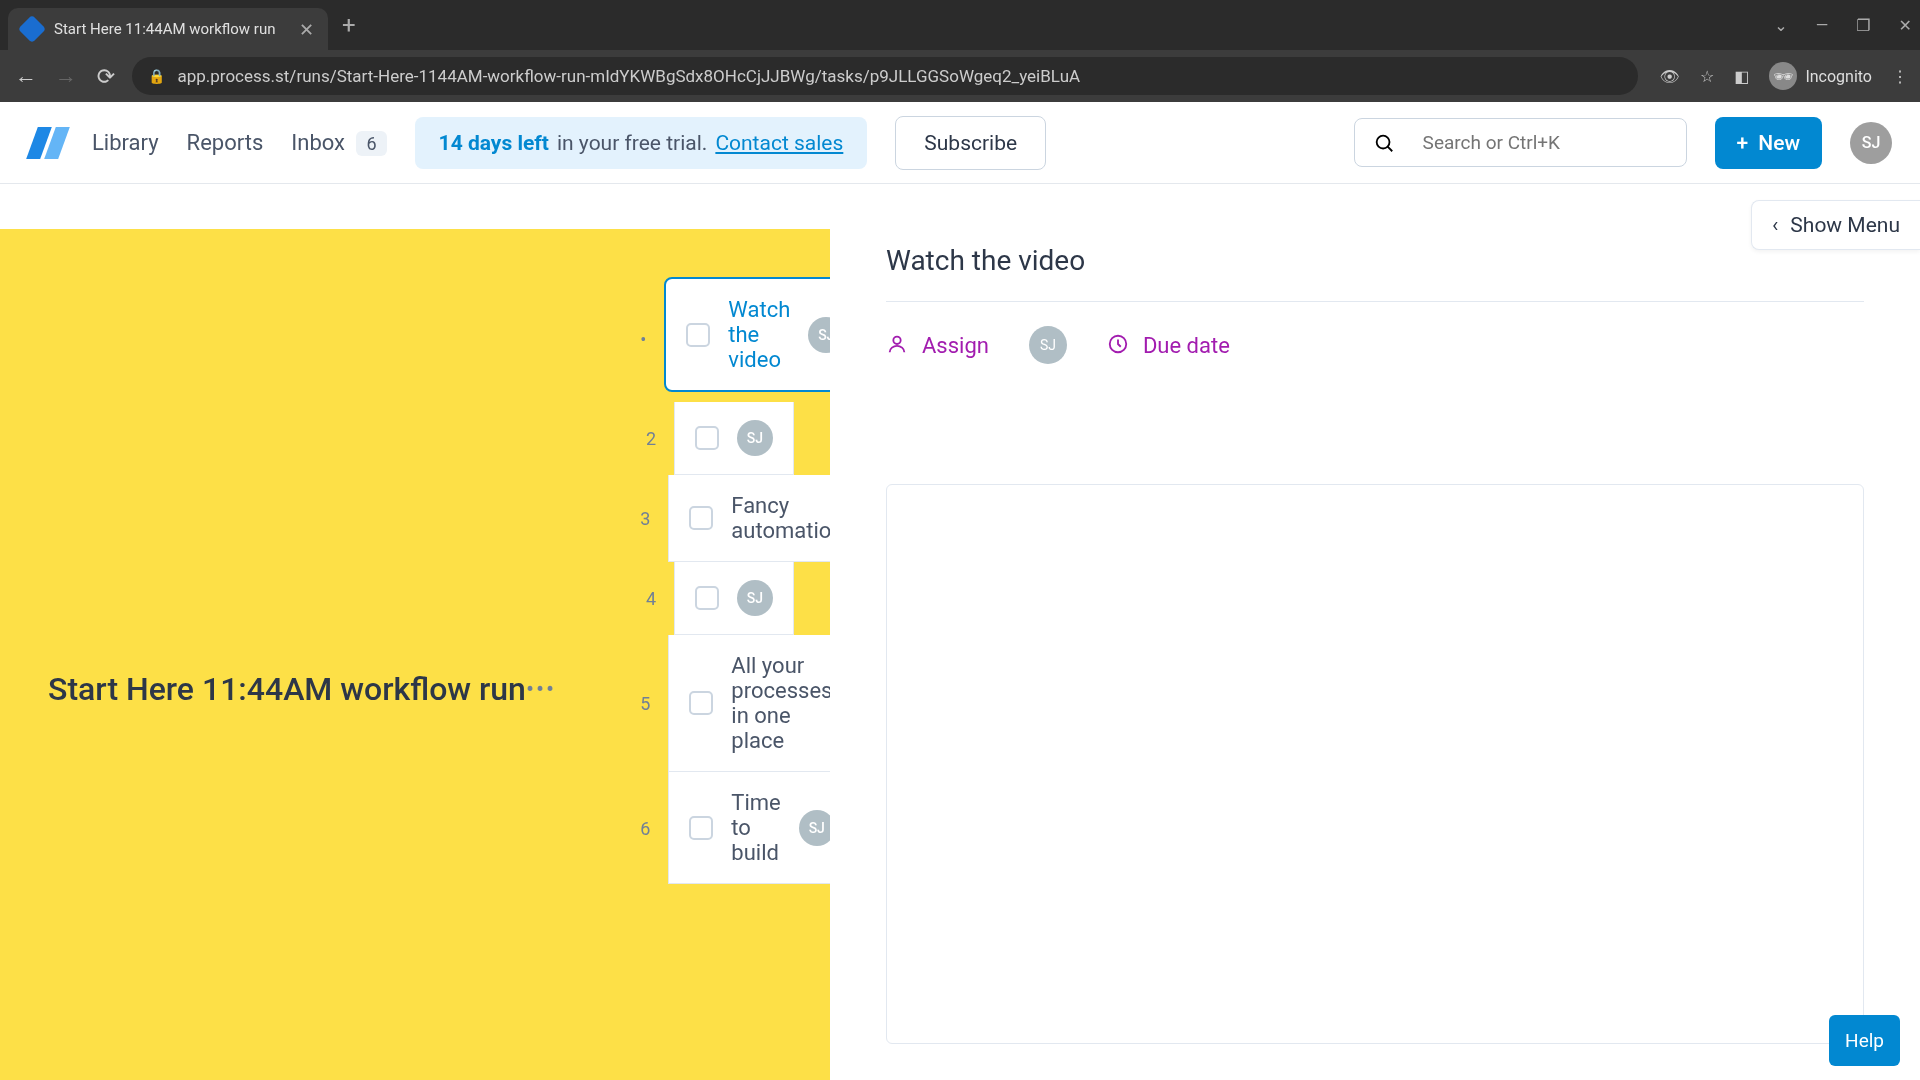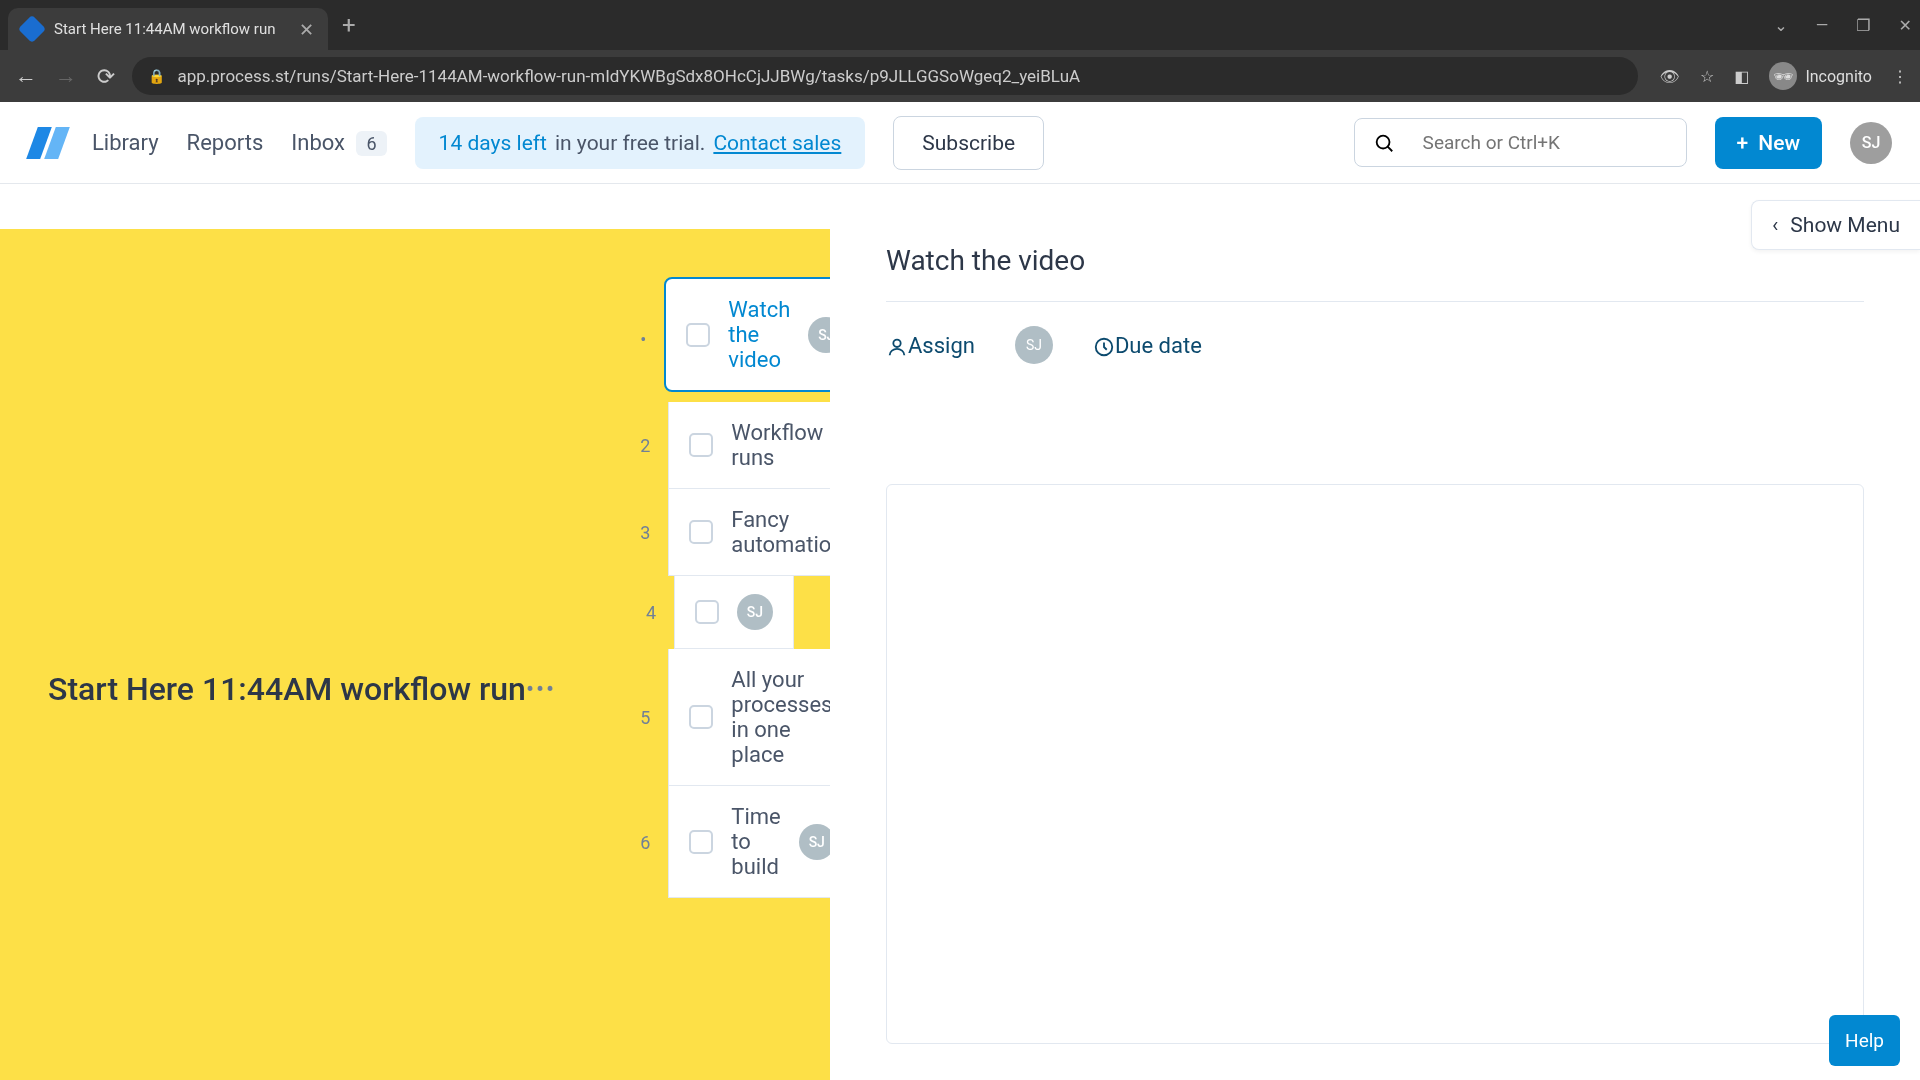--- a/index.html
+++ b/index.html
@@ -28,21 +28,21 @@
     .app { background: #fff; height: calc(1080px - 102px); display: flex; flex-direction: column; }
     
     .top-nav { height: 82px; border-bottom: 1px solid #e4e8ed; display: flex; align-items: center; padding: 0 28px; gap: 28px; }
     .logo { width: 36px; height: 36px; position: relative; }
     .logo::before, .logo::after { content: ''; position: absolute; background: #1e88e5; transform: skewX(-20deg); }
     .logo::before { width: 14px; height: 32px; left: 4px; top: 2px; }
     .logo::after { width: 14px; height: 32px; left: 22px; top: 2px; background: #64b5f6; }
     .nav-link { color: #4a5568; font-size: 22px; cursor: pointer; }
     .inbox-badge { background: #edf2f7; border-radius: 6px; padding: 2px 10px; font-size: 18px; margin-left: 6px; }
     .trial-banner { background: #e3f2fd; border-radius: 8px; padding: 14px 24px; font-size: 21px; color: #4a5568; display: flex; gap: 8px; }
-    .trial-banner .days { color: #0288d1; font-weight: 400; }
+    .trial-banner .days { color: #0288d1; font-weight: 700; }
     .trial-banner .contact { color: #0288d1; text-decoration: underline; cursor: pointer; }
     .subscribe-btn { border: 1px solid #cbd5e0; border-radius: 8px; padding: 14px 28px; font-size: 21px; color: #2d3748; background: #fff; cursor: pointer; }
     .search-box { border: 1px solid #cbd5e0; border-radius: 8px; padding: 12px 18px; display: flex; align-items: center; gap: 28px; min-width: 260px; margin-left: auto; }
     .search-box input { border: none; outline: none; font-size: 19px; color: #718096; flex: 1; }
     .new-btn { background: #0288d1; color: #fff; border: none; border-radius: 8px; padding: 14px 22px; font-size: 21px; font-weight: 500; display: flex; align-items: center; gap: 10px; cursor: pointer; }
     .avatar { width: 42px; height: 42px; border-radius: 50%; background: #9e9e9e; color: #fff; display: flex; align-items: center; justify-content: center; font-size: 16px; font-weight: 500; cursor: pointer; }
     
     .main-area { flex: 1; display: flex; overflow: hidden; }
     
     .left-panel { width: 830px; background: #fde047; display: flex; flex-direction: row; margin-top: 45px; }
@@ -65,21 +65,21 @@
     .task-checkbox { width: 24px; height: 24px; border: 2px solid #cbd5e0; border-radius: 5px; cursor: pointer; }
     .task-label { font-size: 22px; color: #4a5568; flex: 1; }
     .task-card.active .task-label { color: #0288d1; }
     .task-avatar { width: 36px; height: 36px; border-radius: 50%; background: #b0bec5; color: #fff; display: flex; align-items: center; justify-content: center; font-size: 14px; font-weight: 500; }
     
     .right-panel { flex: 1; padding: 36px 56px; position: relative; display: flex; flex-direction: column; }
     .show-menu { position: absolute; right: 0; top: 16px; background: #fff; border: 1px solid #e2e8f0; border-right: none; border-radius: 8px 0 0 8px; padding: 12px 20px; display: flex; align-items: center; gap: 12px; font-size: 21px; color: #2d3748; cursor: pointer; box-shadow: 0 2px 4px rgba(0,0,0,0.05); }
     .detail-title { font-size: 28px; color: #2d3748; margin-top: 24px; }
     .detail-divider { border: none; border-top: 1px solid #e2e8f0; margin: 24px 0; }
     .detail-meta { display: flex; gap: 40px; align-items: center; }
-    .meta-item { display: flex; align-items: flex-end; font-size: 22px; color: #0c4a6e; cursor: pointer; }
+    .meta-item { display: flex; align-items: flex-start; gap: 14px; font-size: 22px; color: #a21caf; cursor: pointer; }
     .meta-avatar { width: 38px; height: 38px; border-radius: 50%; background: #b0bec5; color: #fff; display: flex; align-items: center; justify-content: center; font-size: 14px; }
     .content-placeholder { flex: 1; border: 1px solid #e2e8f0; border-radius: 6px; margin-top: 120px; }
     
     .help-btn { position: fixed; right: 20px; bottom: 14px; background: #0288d1; color: #fff; border: none; padding: 14px 16px; font-size: 19px; border-radius: 6px; cursor: pointer; }
     
     .icon-svg { width: 22px; height: 22px; stroke: currentColor; fill: none; stroke-width: 2; }
   </style>
 </head>
 <body>
 
@@ -163,21 +163,20 @@
             <div class="task-card active">
               <div class="task-checkbox"></div>
               <div class="task-label">Watch the video</div>
               <div class="task-avatar">SJ</div>
             </div>
           </div>
           <div class="task-row">
             <div class="task-num">2</div>
             <div class="task-card">
               <div class="task-checkbox"></div>
-              <div class="task-label">Workflow runs</div>
               <div class="task-avatar">SJ</div>
             </div>
           </div>
           <div class="task-row">
             <div class="task-num">3</div>
             <div class="task-card">
               <div class="task-checkbox"></div>
               <div class="task-label">Fancy automations</div>
               <div class="task-avatar">SJ</div>
             </div>

